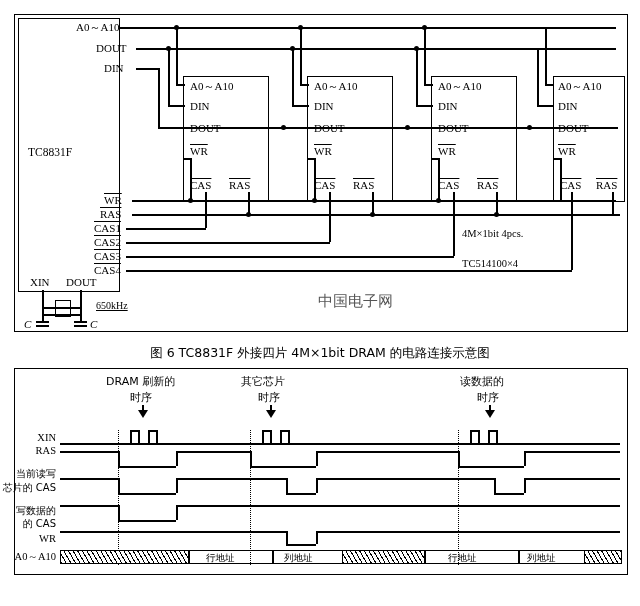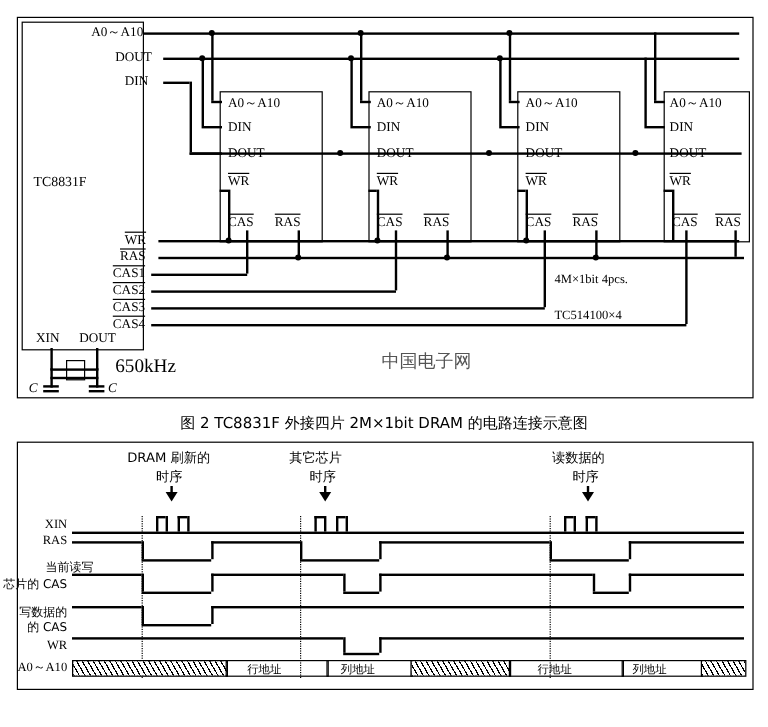--- a/index.html
+++ b/index.html
@@ -61,21 +61,21 @@
   <div class="box" style="left:55px;top:300px;width:14px;height:15px;border-width:1.3px;"></div>
   <div class="ln h" style="left:42px;top:314px;width:40px;"></div>
   <div class="ln v" style="left:42px;top:307px;height:16px;"></div>
   <div class="ln v" style="left:80px;top:307px;height:16px;"></div>
   <div class="ln h" style="left:36px;top:321px;width:13px;"></div>
   <div class="ln h" style="left:36px;top:325px;width:13px;"></div>
   <div class="ln h" style="left:74px;top:321px;width:13px;"></div>
   <div class="ln h" style="left:74px;top:325px;width:13px;"></div>
   <div class="lbl" style="left:24px;top:318px;font-style:italic;">C</div>
   <div class="lbl" style="left:90px;top:318px;font-style:italic;">C</div>
-  <div class="lbl" style="left:96px;top:300px;font-size:16px;">650kHz</div>
+  <div class="lbl" style="left:96px;top:300px;font-size:10px;text-decoration:underline;">650kHz</div>
 
   <div class="box" style="left:183px;top:76px;width:84px;height:124px;"></div>
   <div class="lbl" style="left:190px;top:80px;">A0～A10</div>
   <div class="lbl" style="left:190px;top:100px;">DIN</div>
   <div class="lbl" style="left:190px;top:122px;">DOUT</div>
   <div class="lbl ov" style="left:190px;top:145px;">WR</div>
   <div class="lbl ov" style="left:190px;top:179px;">CAS</div>
   <div class="lbl ov" style="left:229px;top:179px;">RAS</div>
 
   <div class="box" style="left:307px;top:76px;width:84px;height:124px;"></div>
@@ -168,42 +168,42 @@
   <div class="ln v" style="left:329px;top:192px;height:50px;"></div>
 
   <div class="ln h" style="left:126px;top:256px;width:328px;"></div>
   <div class="ln v" style="left:453px;top:192px;height:64px;"></div>
 
   <div class="ln h" style="left:126px;top:270px;width:446px;"></div>
   <div class="ln v" style="left:571px;top:192px;height:78px;"></div>
 
   <div id="wm2">中国电子网</div>
 
-  <div class="cap" style="left:0;top:345px;">图 2  TC8831F 外接四片 2M×1bit  DRAM 的电路连接示意图</div>
+  <div class="cap" style="left:0;top:345px;">图 6  TC8831F 外接四片 4M×1bit  DRAM 的电路连接示意图</div>
 
   <div class="box" style="left:14px;top:368px;width:612px;height:205px;"></div>
 
   <div class="lbl cn" style="left:106px;top:376px;">DRAM 刷新的</div>
   <div class="lbl cn" style="left:130px;top:392px;">时序</div>
   <div class="arrow" style="left:138px;top:410px;"></div>
   <div class="ln v" style="left:142px;top:405px;height:9px;"></div>
 
   <div class="lbl cn" style="left:241px;top:376px;">其它芯片</div>
   <div class="lbl cn" style="left:258px;top:392px;">时序</div>
   <div class="arrow" style="left:266px;top:410px;"></div>
   <div class="ln v" style="left:270px;top:405px;height:9px;"></div>
 
   <div class="lbl cn" style="left:460px;top:376px;">读数据的</div>
   <div class="lbl cn" style="left:477px;top:392px;">时序</div>
   <div class="arrow" style="left:485px;top:410px;"></div>
   <div class="ln v" style="left:489px;top:405px;height:9px;"></div>
 
   <div class="tlbl" style="left:0px;top:432px;width:56px;">XIN</div>
   <div class="tlbl ov" style="left:0px;top:445px;width:56px;">RAS</div>
-  <div class="tlbl cn" style="left:0px;top:468px;width:56px;font-size:10px;margin-left:22px;">当前读写</div>
+  <div class="tlbl cn" style="left:0px;top:468px;width:56px;font-size:10px;">当前读写</div>
   <div class="tlbl cn" style="left:0px;top:482px;width:56px;font-size:10px;">芯片的 CAS</div>
   <div class="tlbl cn" style="left:0px;top:505px;width:56px;font-size:10px;">写数据的</div>
   <div class="tlbl cn" style="left:0px;top:518px;width:56px;font-size:10px;">的 CAS</div>
   <div class="tlbl ov" style="left:0px;top:533px;width:56px;">WR</div>
   <div class="tlbl" style="left:0px;top:551px;width:56px;">A0～A10</div>
 
   <div class="ln h" style="left:60px;top:443px;width:560px;"></div>
 
   <div class="ln v" style="left:130px;top:430px;height:13px;"></div>
   <div class="ln h" style="left:130px;top:430px;width:8px;"></div>

